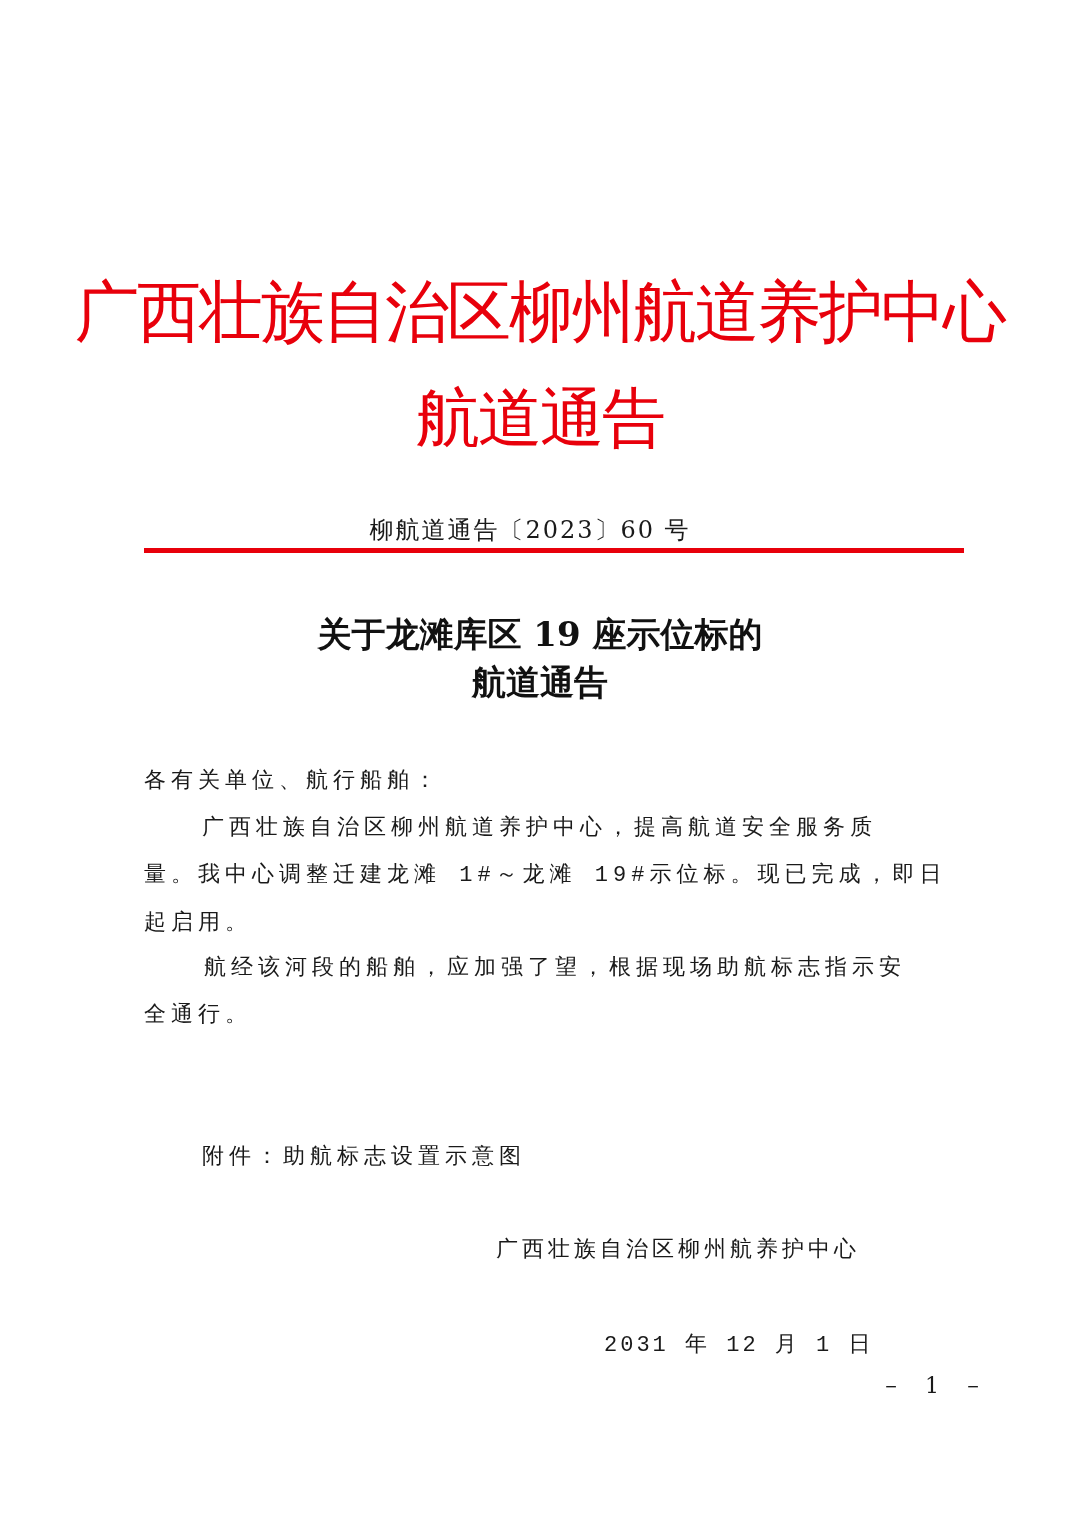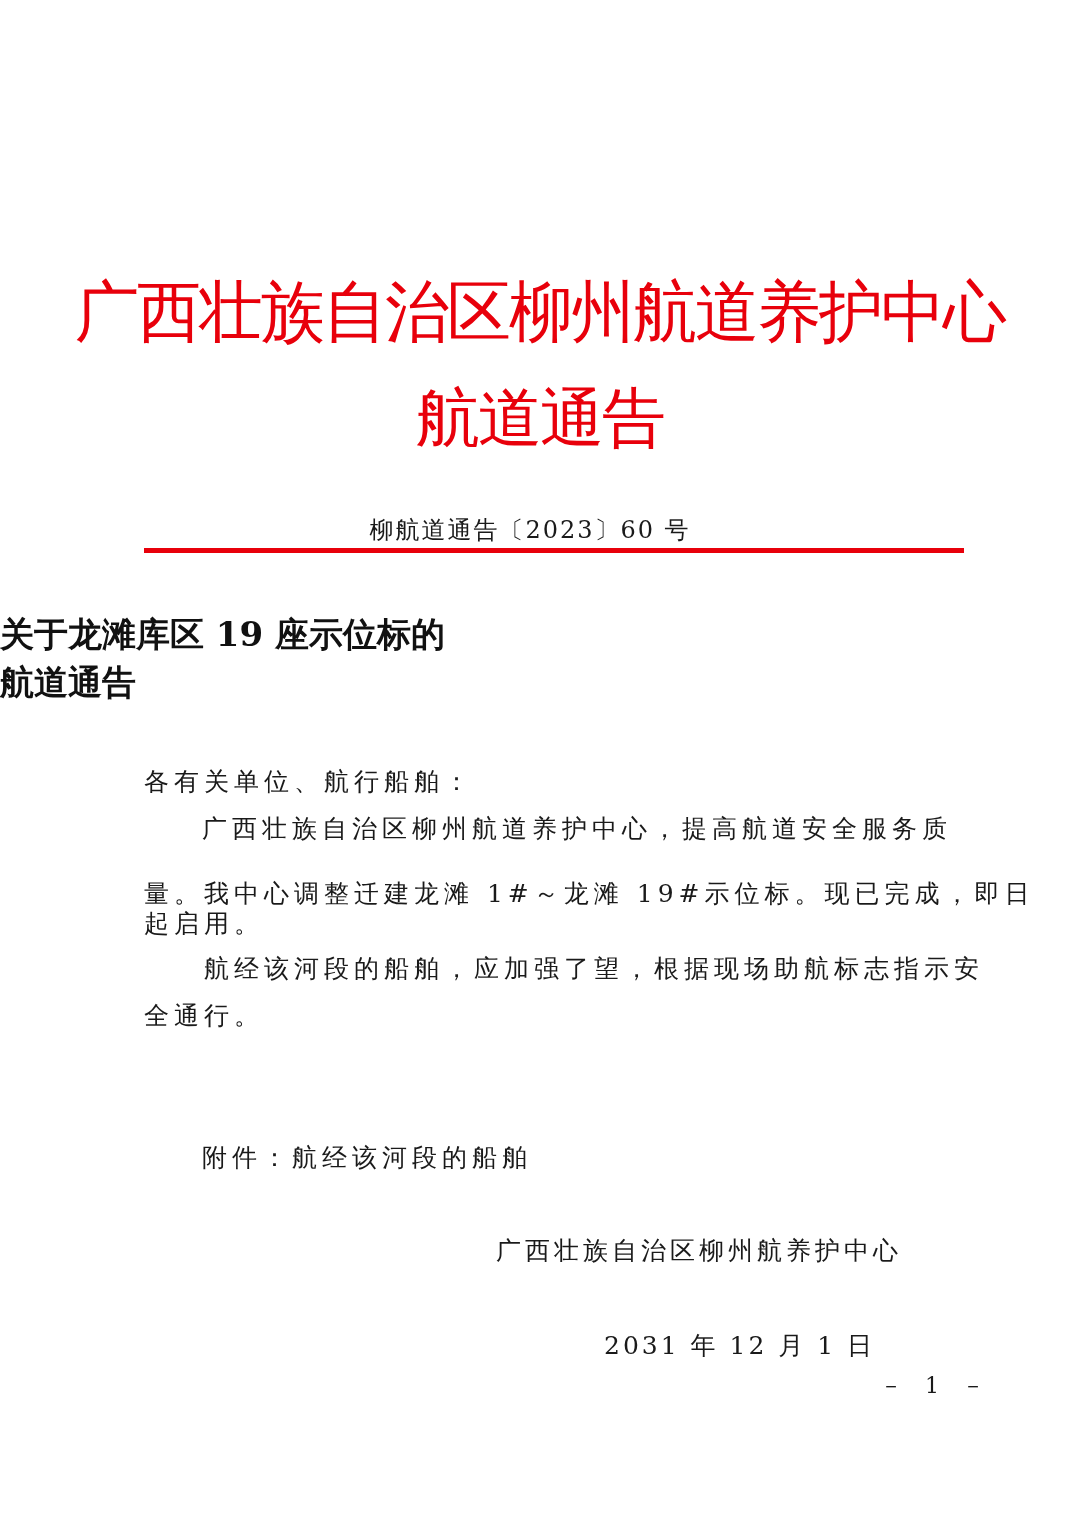--- a/index.html
+++ b/index.html
@@ -50,39 +50,40 @@
     #red-rule {
       left: 144px;
       top: 548px;
       width: 820px;
       height: 5px;
       background: #e8000b;
     }
     .subject {
       left: 0;
       width: 1080px;
-      text-align: left;
+      text-align: center;
       font-size: 34px;
       font-weight: bold;
       line-height: 44px;
       color: #111111;
       white-space: nowrap;
     }
     #subject-line1 { top: 612px; }
     #subject-line2 { top: 660px; }
     .body-text {
-      font-size: 25px;
+      font-size: 22px;
       line-height: 48px;
       color: #1a1a1a;
       letter-spacing: 5px;
       white-space: nowrap;
+      font-family: Liberation Mono, monospace;
     }
     #salutation { left: 144px; top: 758px; }
     #para1-line1 { left: 202px; top: 805px; }
-    #para1-line2 { left: 144px; top: 870px; }
+    #para1-line2 { left: 144px; top: 852px; }
     #para1-line3 { left: 144px; top: 900px; }
     #para2-line1 { left: 204px; top: 945px; }
     #para2-line2 { left: 144px; top: 992px; }
     #attachment { left: 202px; top: 1134px; }
     #signer { left: 496px; top: 1227px; letter-spacing: 4px; }
     #sign-date { left: 604px; top: 1322px; letter-spacing: 3px; }
     #page-number {
       left: 880px;
       top: 1366px;
       font-size: 22px;
@@ -105,18 +106,18 @@
 
 <div id="salutation" class="abs body-text">各有关单位、航行船舶：</div>
 
 <div id="para1-line1" class="abs body-text">广西壮族自治区柳州航道养护中心，提高航道安全服务质</div>
 <div id="para1-line2" class="abs body-text">量。我中心调整迁建龙滩 1#～龙滩 19#示位标。现已完成，即日</div>
 <div id="para1-line3" class="abs body-text">起启用。</div>
 
 <div id="para2-line1" class="abs body-text">航经该河段的船舶，应加强了望，根据现场助航标志指示安</div>
 <div id="para2-line2" class="abs body-text">全通行。</div>
 
-<div id="attachment" class="abs body-text">附件：航经该河段的船舶</div>
+<div id="attachment" class="abs body-text">附件：助航标志设置示意图</div>
 
 <div id="signer" class="abs body-text">广西壮族自治区柳州航养护中心</div>
 <div id="sign-date" class="abs body-text">2031 年 12 月 1 日</div>
 
 <div id="page-number" class="abs">－ 1 －</div>
 
 </body></html>

